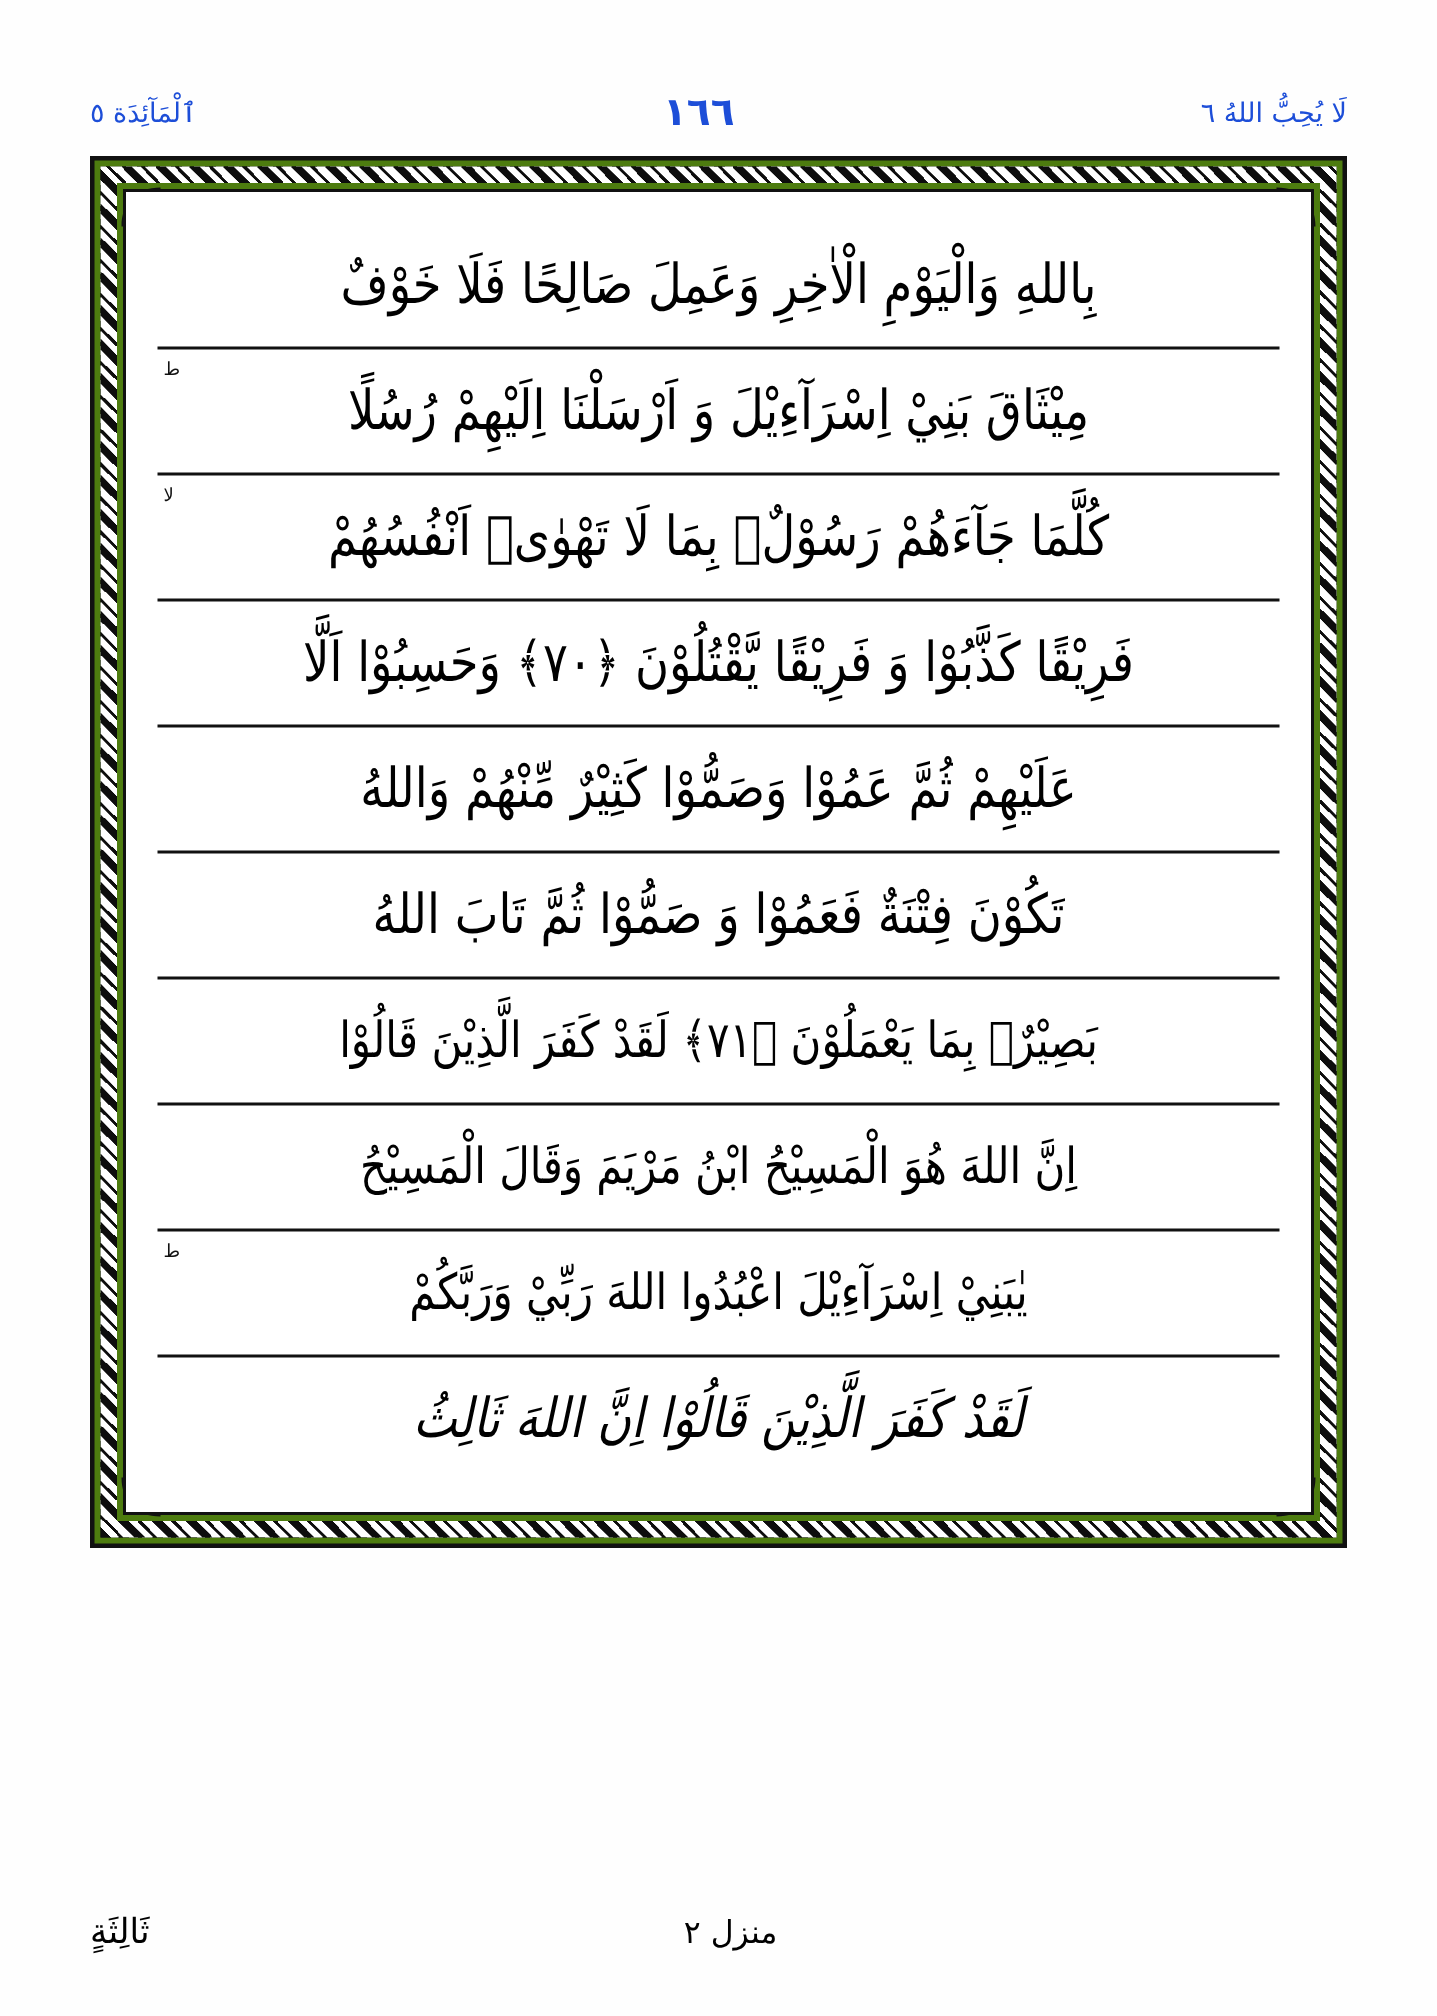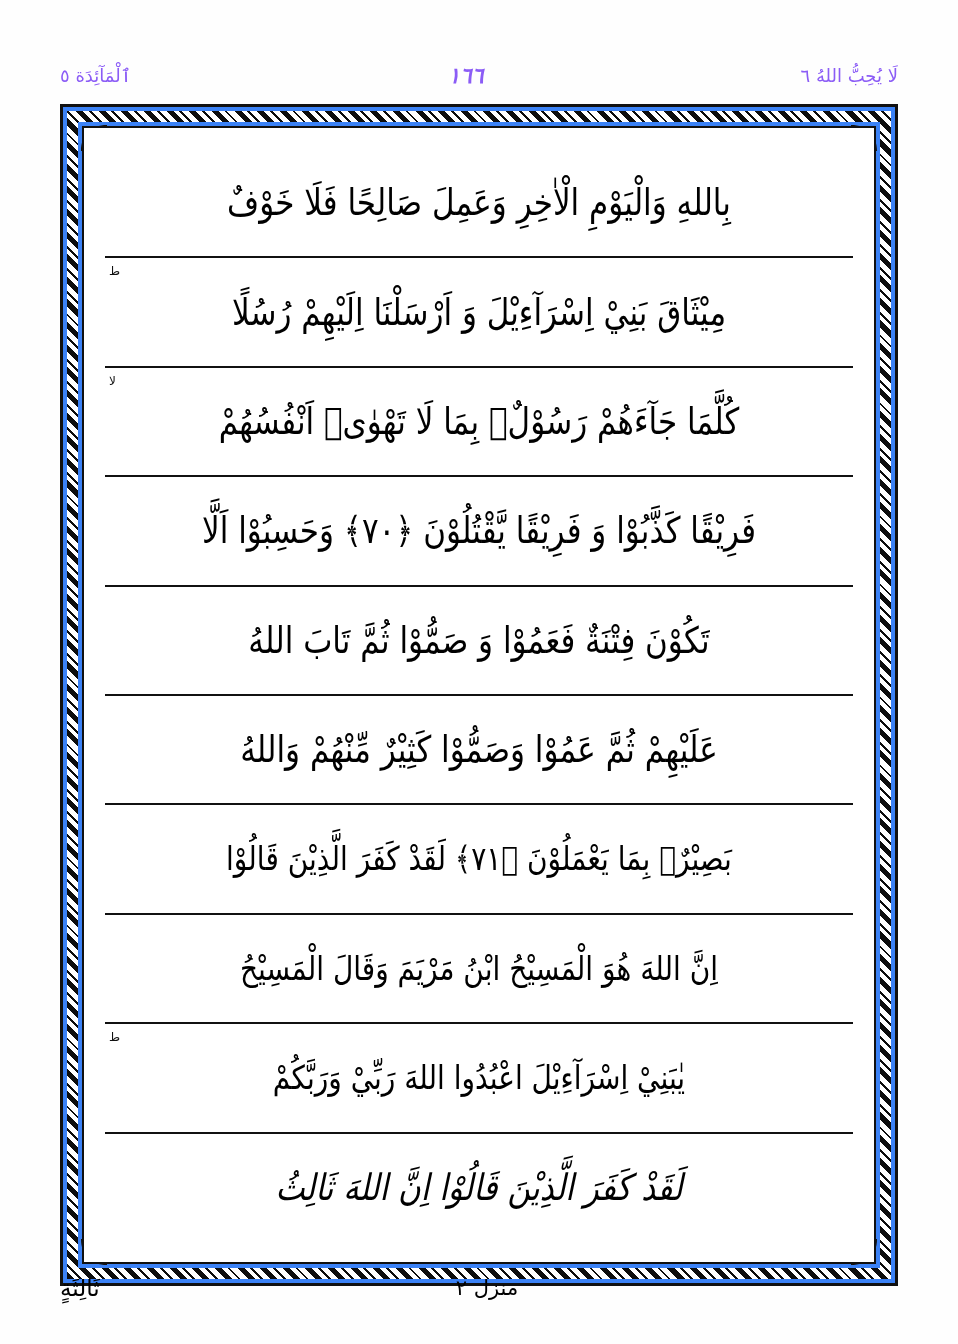--- a/index.html
+++ b/index.html
@@ -32,36 +32,36 @@
     display: flex;
     align-items: center;
     justify-content: space-between;
     direction: rtl;
   }
   .header-item {
     font-family: "DejaVu Sans", sans-serif;
     font-size: 19px;
     letter-spacing: 0.5px;
     white-space: nowrap;
-    color: #8b5cf6;
+    color: #1d4ed8;
   }
   .header-left  { font-size: 18px; }
-  .header-center{ font-size: 22px; font-weight: 600; letter-spacing: 2px; font-style: italic; }
+  .header-center{ font-size: 26px; font-weight: 600; letter-spacing: 2px; }
   .header-right { font-size: 18px; }
 
   
   .frame-outer {
     position: absolute;
     top: 104px;
     left: 60px;
     width: 838px;
-    height: 1182px;
+    height: 928px;
     border: 3px solid #111;
     box-sizing: border-box;
-    background: #3b82f6;
+    background: #4d7c0f;
   }
   .frame-band {
     position: absolute;
     inset: 4px;
     border: 11px solid #141414;
     box-sizing: border-box;
   }
   
   .frame-deco {
     position: absolute;
@@ -221,26 +221,26 @@
           <div class="line-text">كُلَّمَا جَآءَهُمْ رَسُوْلٌۢ بِمَا لَا تَهْوٰىۤ اَنْفُسُهُمْ</div>
           <span class="edge-mark left">لا</span>
         </div>
 
         <div class="line">
           <div class="line-text">فَرِيْقًا كَذَّبُوْا وَ فَرِيْقًا يَّقْتُلُوْنَ ﴿٧٠﴾ وَحَسِبُوْا اَلَّا</div>
           <span class="edge-mark left"></span>
         </div>
 
         <div class="line">
+          <div class="line-text">عَلَيْهِمْ ثُمَّ عَمُوْا وَصَمُّوْا كَثِيْرٌ مِّنْهُمْ وَاللهُ</div>
+          <span class="edge-mark left"></span>
+        </div>
+
+        <div class="line">
           <div class="line-text">تَكُوْنَ فِتْنَةٌ فَعَمُوْا وَ صَمُّوْا ثُمَّ تَابَ اللهُ</div>
-          <span class="edge-mark left"></span>
-        </div>
-
-        <div class="line">
-          <div class="line-text">عَلَيْهِمْ ثُمَّ عَمُوْا وَصَمُّوْا كَثِيْرٌ مِّنْهُمْ وَاللهُ</div>
           <span class="edge-mark left"></span>
         </div>
 
         <div class="line">
           <div class="line-text fit-s">بَصِيْرٌۢ بِمَا يَعْمَلُوْنَ ﴿٧١﴾ لَقَدْ كَفَرَ الَّذِيْنَ قَالُوْا</div>
           <span class="edge-mark left"></span>
         </div>
 
         <div class="line">
           <div class="line-text fit-s">اِنَّ اللهَ هُوَ الْمَسِيْحُ ابْنُ مَرْيَمَ وَقَالَ الْمَسِيْحُ</div>

